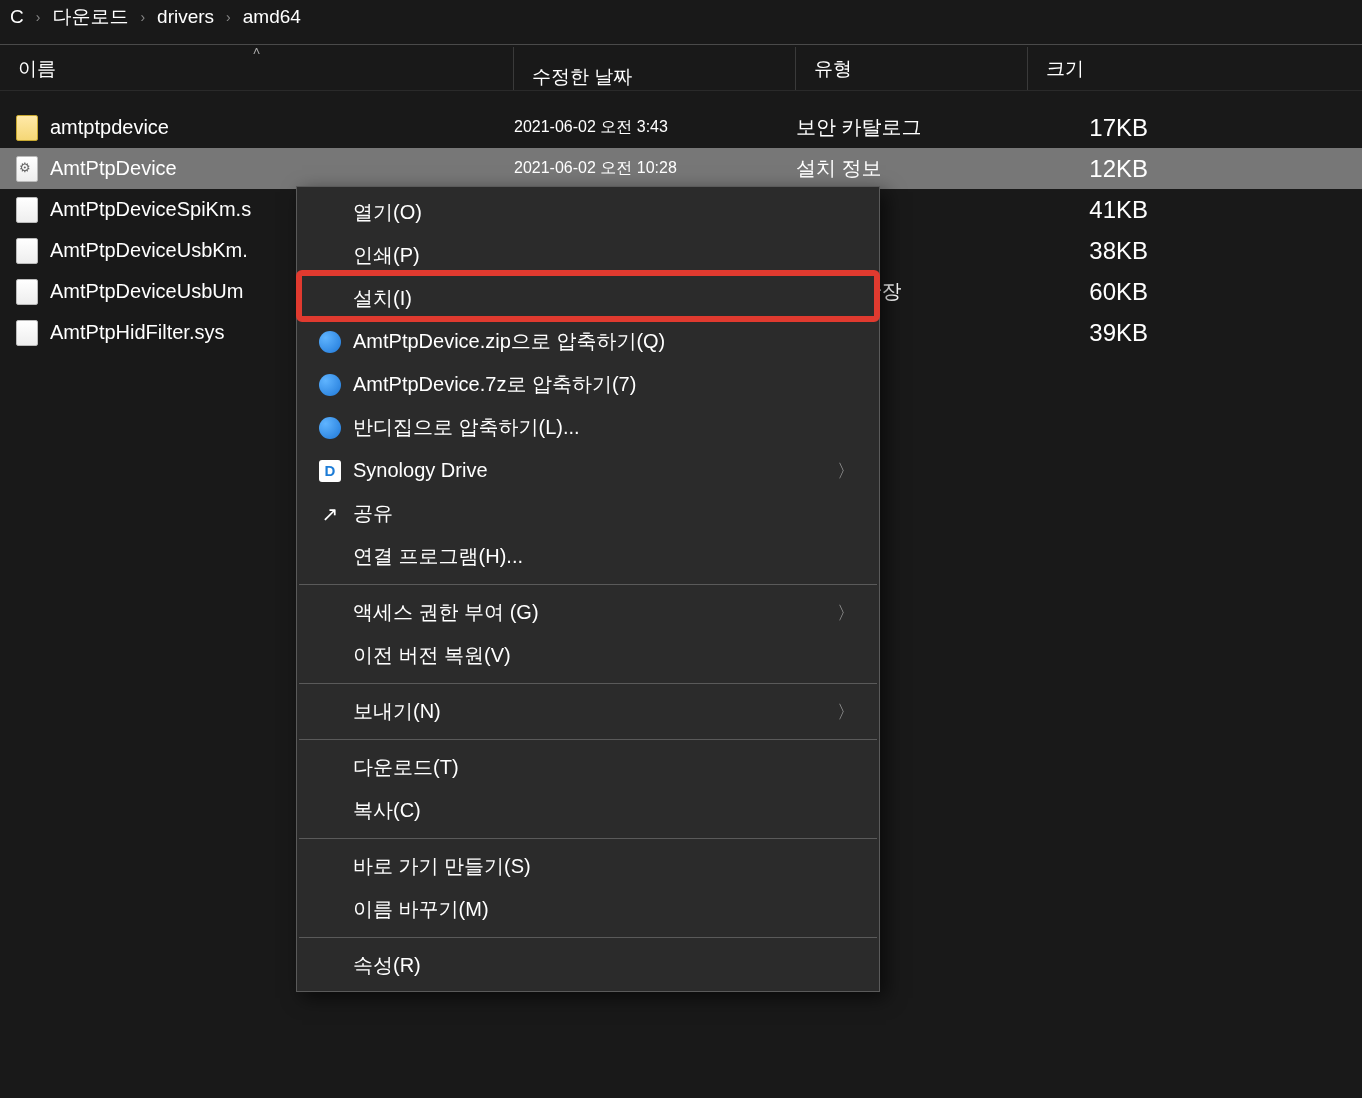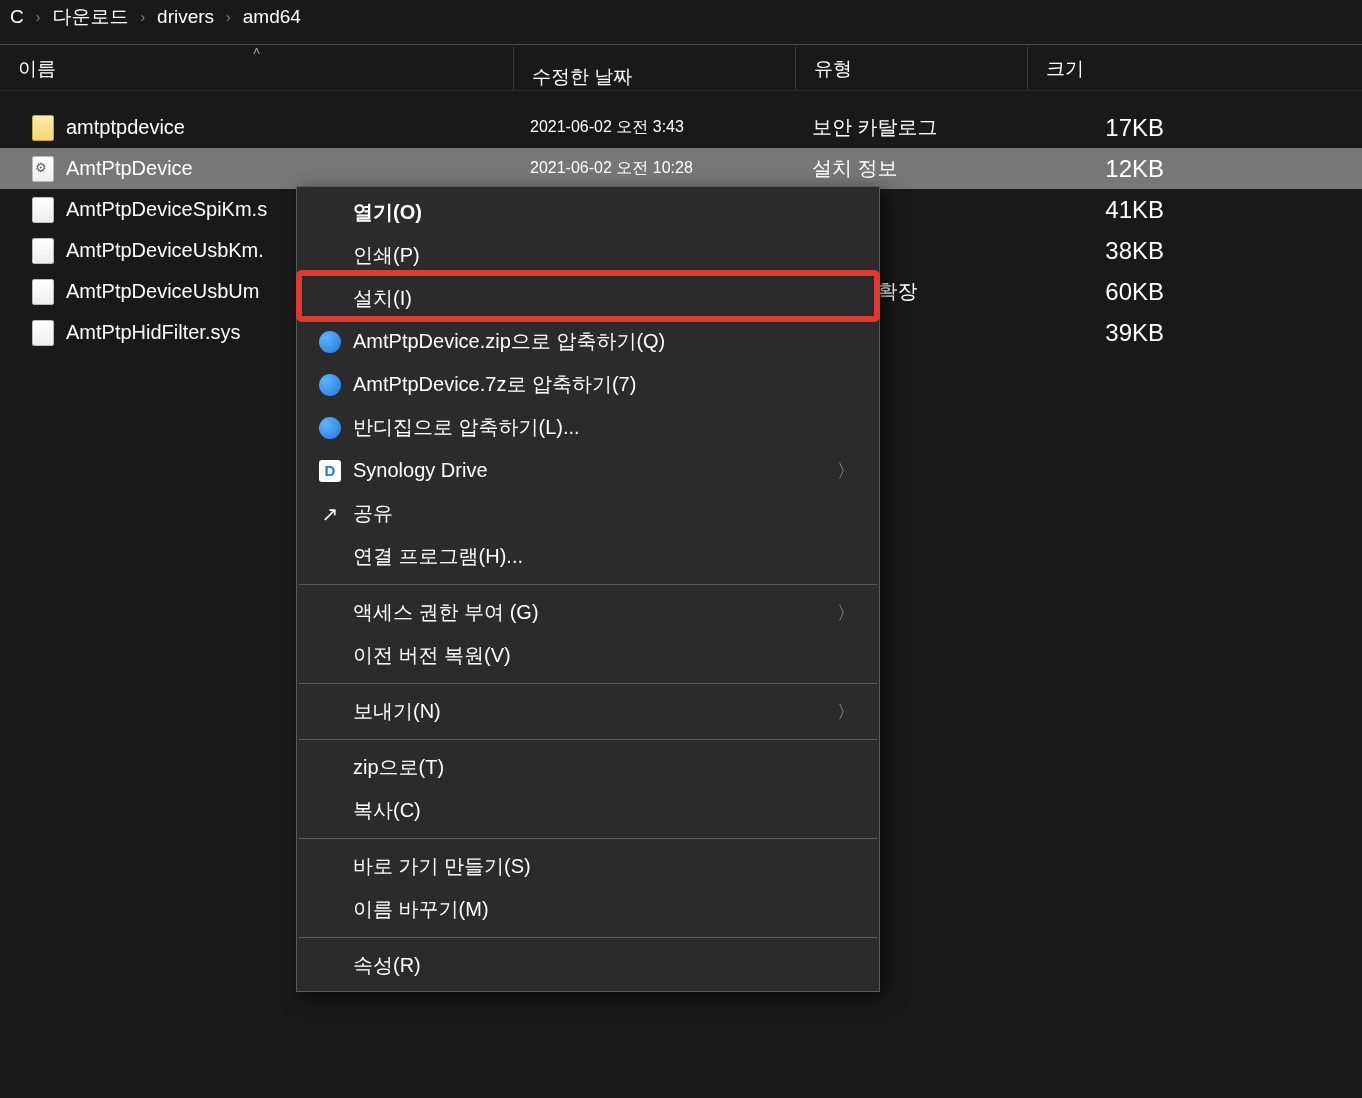--- a/index.html
+++ b/index.html
@@ -53,21 +53,21 @@
       left: 50%;
       transform: translateX(-50%);
       color: #aaa;
       font-size: 13px;
     }
     .file-list { padding-top: 16px; }
     .file-row {
       display: flex;
       align-items: center;
       height: 41px;
-      padding-left: 32px;
+      padding-left: 16px;
     }
     .file-row.selected { background: #777777; }
     .icon-cell { width: 34px; display: flex; align-items: center; }
     .file-icon {
       width: 22px; height: 26px;
       background: linear-gradient(#fff, #eee);
       border: 1px solid #bbb;
       border-radius: 2px;
       position: relative;
     }
@@ -240,21 +240,21 @@
     <div class="name-cell">AmtPtpHidFilter.sys</div>
     <div class="date-cell"></div>
     <div class="type-cell">파일</div>
     <div class="size-cell">39KB</div>
   </div>
 </div>
 
 <div class="context-menu">
   <div class="menu-item">
     <span class="mi-icon"></span>
-    <span class="mi-label" style="font-weight:bold;">열기(O)</span>
+    <span class="mi-label" style="font-weight:normal;">열기(O)</span>
   </div>
   <div class="menu-item">
     <span class="mi-icon"></span>
     <span class="mi-label">인쇄(P)</span>
   </div>
   <div class="menu-item">
     <span class="mi-icon"></span>
     <span class="mi-label">설치(I)</span>
   </div>
   <div class="menu-item">
@@ -304,21 +304,21 @@
   </div>
   <div class="menu-sep"></div>
   <div class="menu-item">
     <span class="mi-icon"></span>
     <span class="mi-label">보내기(N)</span>
     <span class="mi-arrow">〉</span>
   </div>
   <div class="menu-sep"></div>
   <div class="menu-item">
     <span class="mi-icon"></span>
-    <span class="mi-label">zip으로(T)</span>
+    <span class="mi-label">다운로드(T)</span>
   </div>
   <div class="menu-item">
     <span class="mi-icon"></span>
     <span class="mi-label">복사(C)</span>
   </div>
   <div class="menu-sep"></div>
   <div class="menu-item">
     <span class="mi-icon"></span>
     <span class="mi-label">바로 가기 만들기(S)</span>
   </div>

